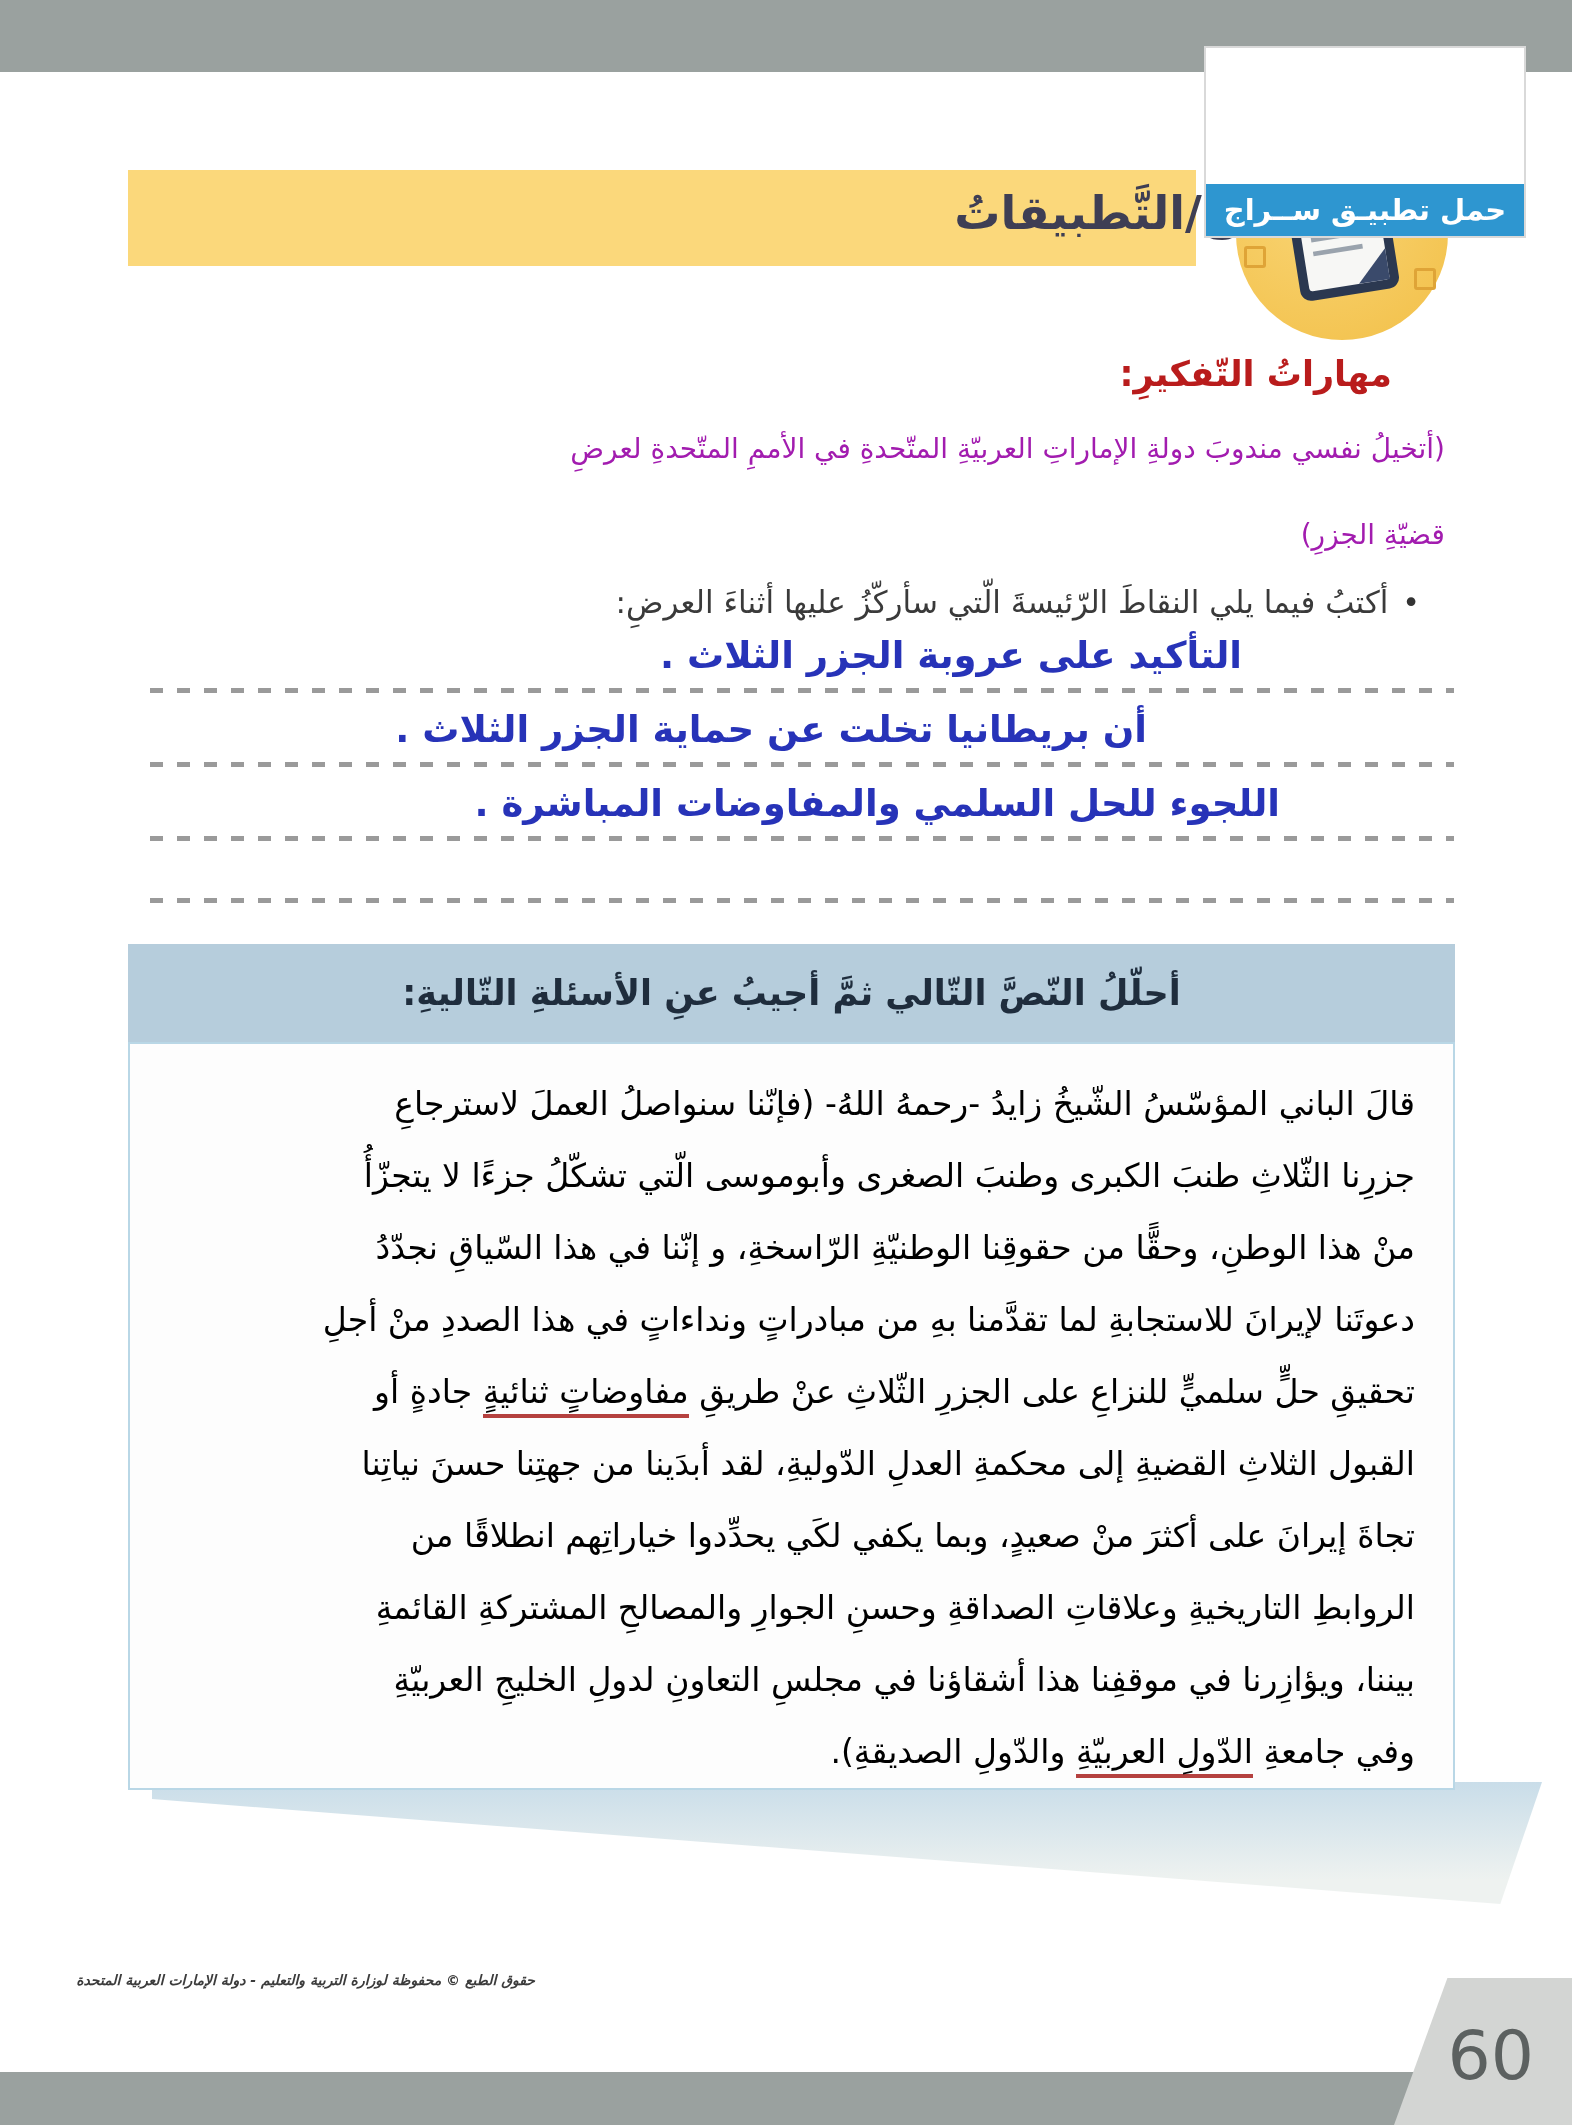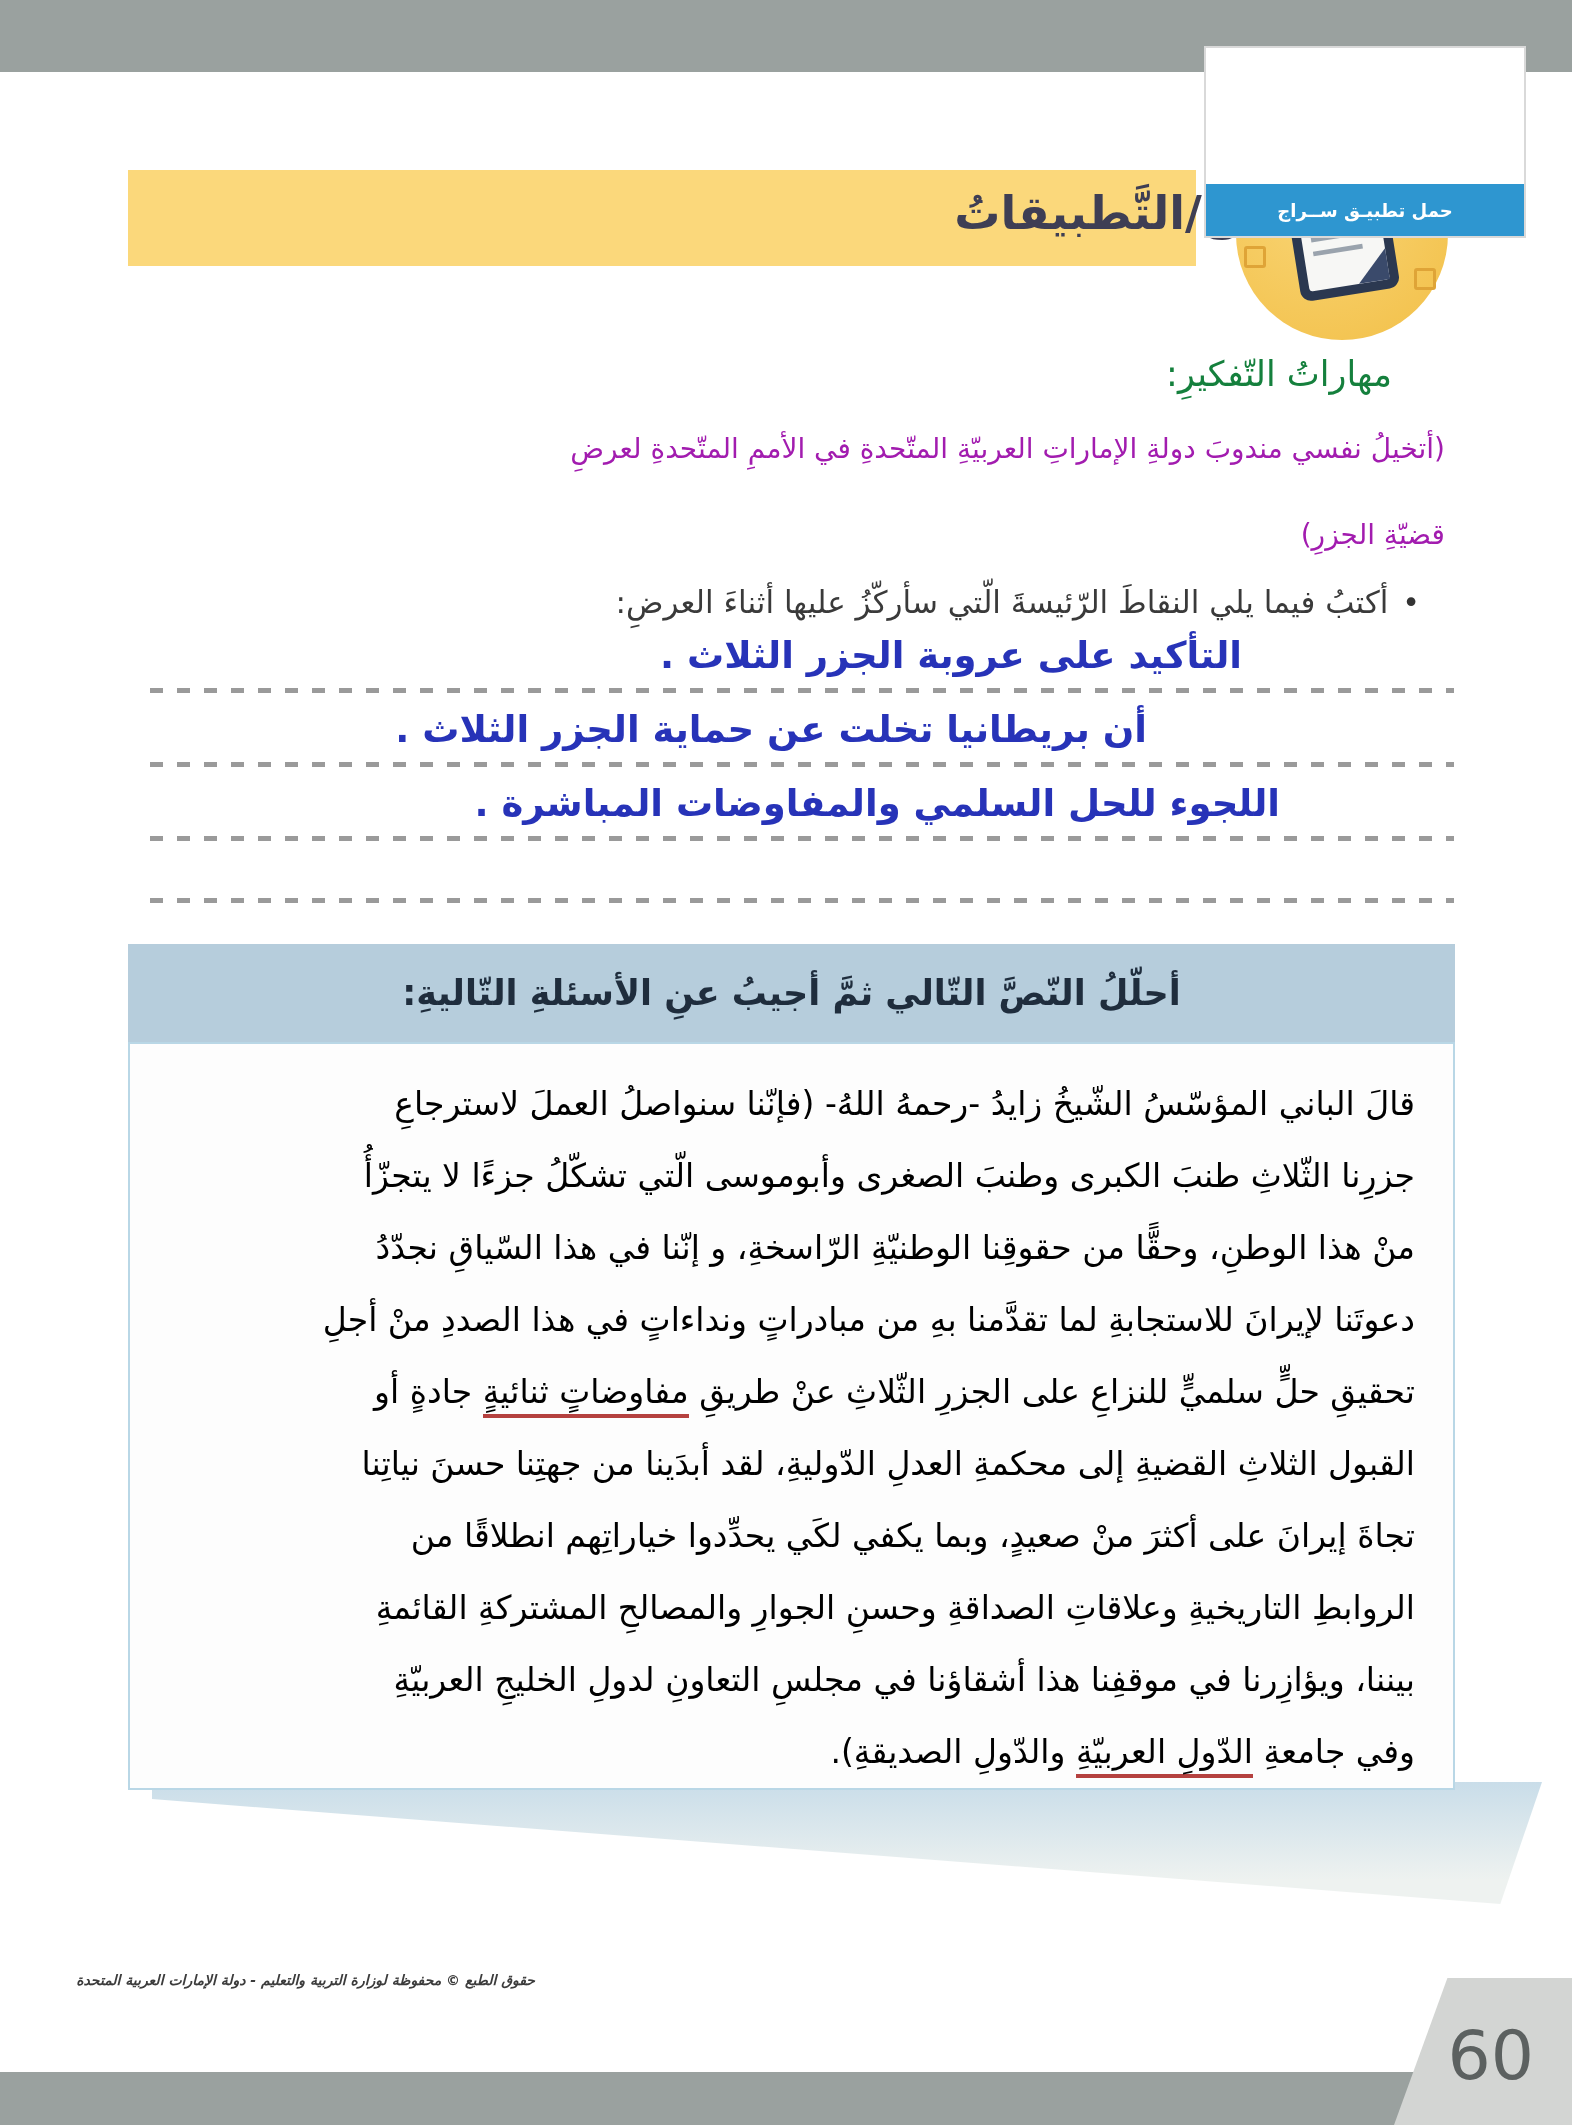--- a/index.html
+++ b/index.html
@@ -9,37 +9,37 @@
   }
   .topbar{position:absolute;left:0;top:0;width:1572px;height:72px;background:#9aa19f;}
   .bottombar{position:absolute;left:0;top:2072px;width:1572px;height:53px;background:#9aa19f;z-index:4;}
 
   
   .logo-box{position:absolute;top:46px;right:46px;width:322px;height:192px;background:#ffffff;
     border:2px solid #d9d9d9;z-index:30;box-sizing:border-box;}
   .logo-title{position:absolute;top:0;left:0;right:0;height:136px;display:flex;align-items:center;
     justify-content:center;font-size:88px;color:#141414;direction:rtl;line-height:1;}
   .logo-strip{position:absolute;bottom:0;left:0;right:0;height:52px;background:#2e96d0;color:#ffffff;
-    display:flex;align-items:center;justify-content:center;font-size:18px;font-weight:600;direction:rtl;}
+    display:flex;align-items:center;justify-content:center;font-size:29px;font-weight:600;direction:rtl;}
 
   
   .banner{position:absolute;left:128px;top:170px;width:1068px;height:96px;background:#fbd87b;z-index:5;}
   .banner-title{position:absolute;top:186px;right:284px;font-size:46px;font-weight:bold;color:#3e3e54;
     direction:rtl;white-space:nowrap;z-index:10;}
 
   
   .badge-circle{position:absolute;top:128px;left:1236px;width:212px;height:212px;border-radius:50%;
     background:radial-gradient(circle at 40% 35%, #f9d575, #f2bf47);z-index:8;}
   .badge-circle svg{position:absolute;left:28px;top:30px;}
   .badge-sq{position:absolute;width:16px;height:16px;border:3px solid #dfa437;border-radius:3px;}
   .badge-sq.a{left:8px;top:118px;}
   .badge-sq.b{left:178px;top:140px;}
 
   
-  .think-heading{position:absolute;top:354px;right:180px;font-size:35px;font-weight:normal;color:#15803d;
+  .think-heading{position:absolute;top:354px;right:180px;font-size:35px;font-weight:bold;color:#b91c1c;
     direction:rtl;white-space:nowrap;}
   .pline{position:absolute;right:127px;font-size:28px;color:#a21caf;direction:rtl;white-space:nowrap;}
   .pline.l1{top:432px;}
   .pline.l2{top:518px;}
   .bullet-line{position:absolute;top:584px;right:152px;font-size:31px;color:#3a3a3a;direction:rtl;white-space:nowrap;}
   .bullet-dot{font-size:30px;color:#333;margin-left:14px;}
 
   
   .answer{position:absolute;font-size:37px;font-weight:bold;color:#2733b8;direction:rtl;white-space:nowrap;z-index:2;}
   .ans1{top:634px;right:330px;}

